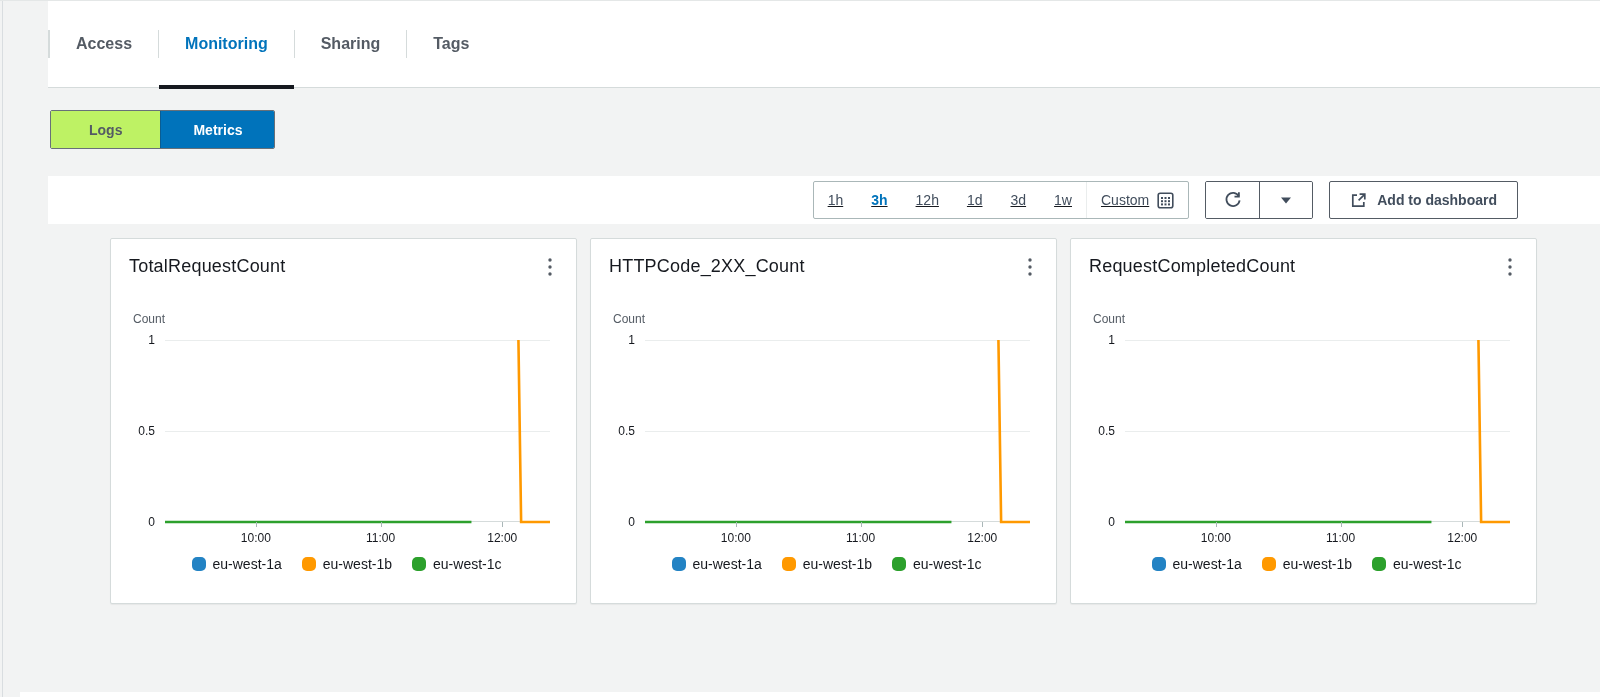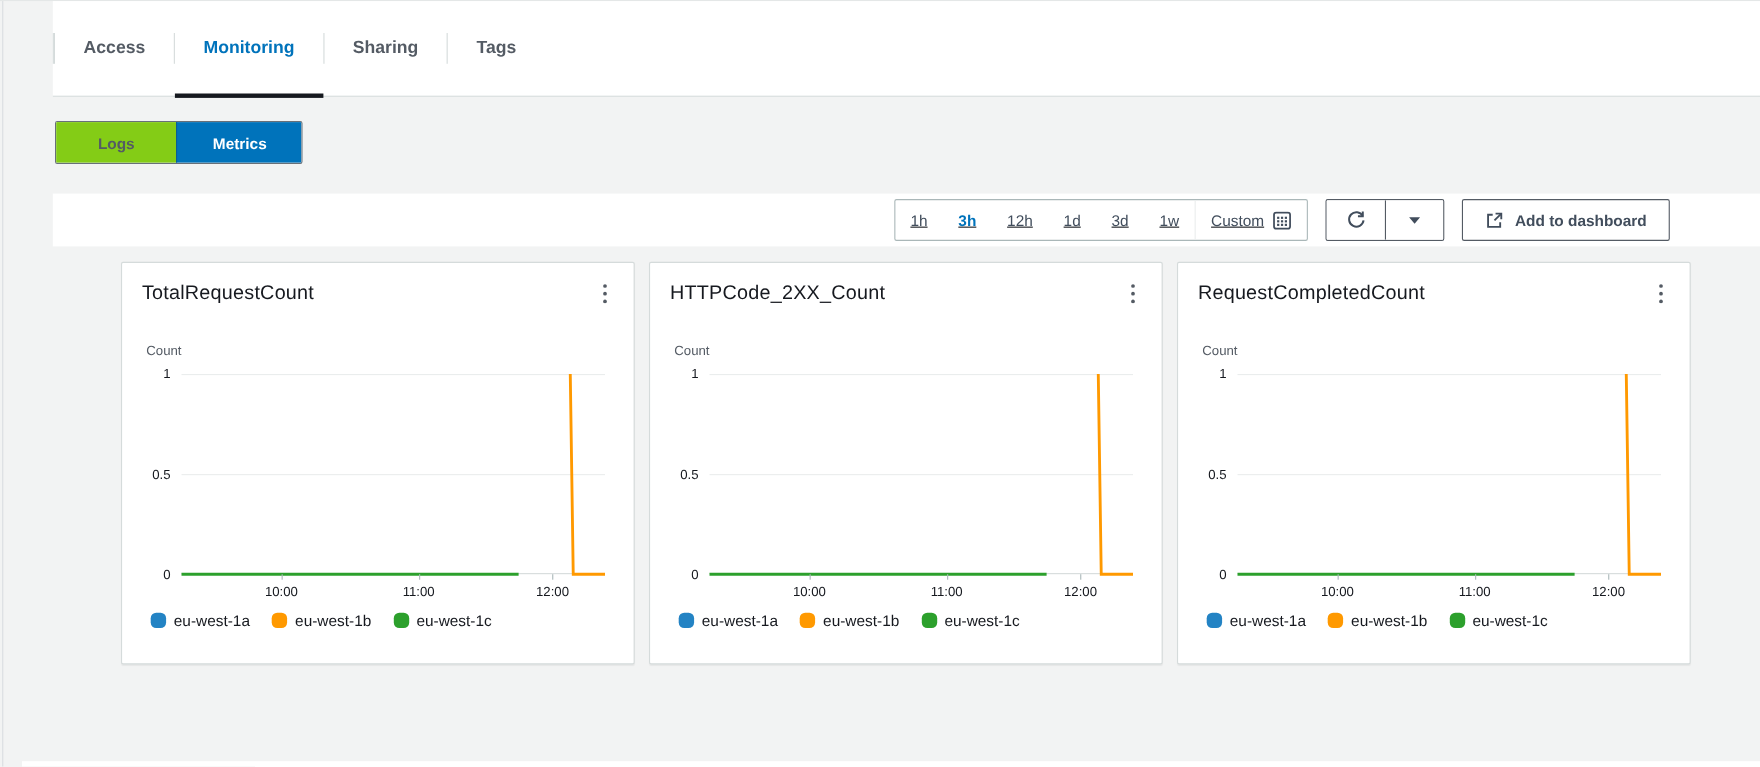--- a/index.html
+++ b/index.html
@@ -38,21 +38,21 @@
   }
   .tab-sep { width:1px; height:28px; background:#d5dbdb; align-self:center; }
 
   
   .seg-control {
     position:absolute; left:50px; top:110px; display:flex;
     border:1px solid #687078; border-radius:2px; overflow:hidden; background:#fff;
   }
   .seg-btn {
     height:37px; display:flex; align-items:center; justify-content:center;
-    font-size:14px; font-weight:bold; color:#545b64; background:#84cc16;
+    font-size:14px; font-weight:bold; color:#545b64; background:#bef264;
     padding:0 38px; cursor:pointer;
   }
   .seg-btn.selected {
     background:#0073bb; color:#ffffff; border-left:1px solid #0a5d93; padding:0 32px;
   }
 
   
   .toolbar-band {
     position:absolute; left:48px; right:0; top:176px; height:48px;
     background:#ffffff; display:flex; align-items:center; justify-content:flex-end;
@@ -108,21 +108,21 @@
   .gridline { position:absolute; left:0; right:0; height:1px; background:#eaeded; }
   .axisline { position:absolute; left:0; right:0; height:1px; background:#d5dbdb; }
   .plot svg { position:absolute; left:0; top:0; width:100%; height:100%; overflow:visible; }
   .tickmark { position:absolute; bottom:-5px; width:1px; height:5px; background:#aab7b8; }
 
   .xticks { position:relative; height:28px; margin-left:36px; margin-right:6px; }
   .xtick {
     position:absolute; top:9px; transform:translateX(-50%);
     font-size:12px; color:#16191f; white-space:nowrap;
   }
-  .legend { display:flex; gap:20px; margin-top:6px; margin-left:8px; }
+  .legend { display:flex; gap:20px; margin-top:6px; margin-left:8px;justify-content:center; }
   .legend-item { display:flex; align-items:center; gap:7px; cursor:pointer; }
   .swatch { width:14px; height:14px; border-radius:5px; flex:none; }
   .legend-label { font-size:14px; color:#16191f; }
 
   svg.glyph { display:block; }
 </style>
 </head>
 <body>
 
 <div class="left-edge"></div>

